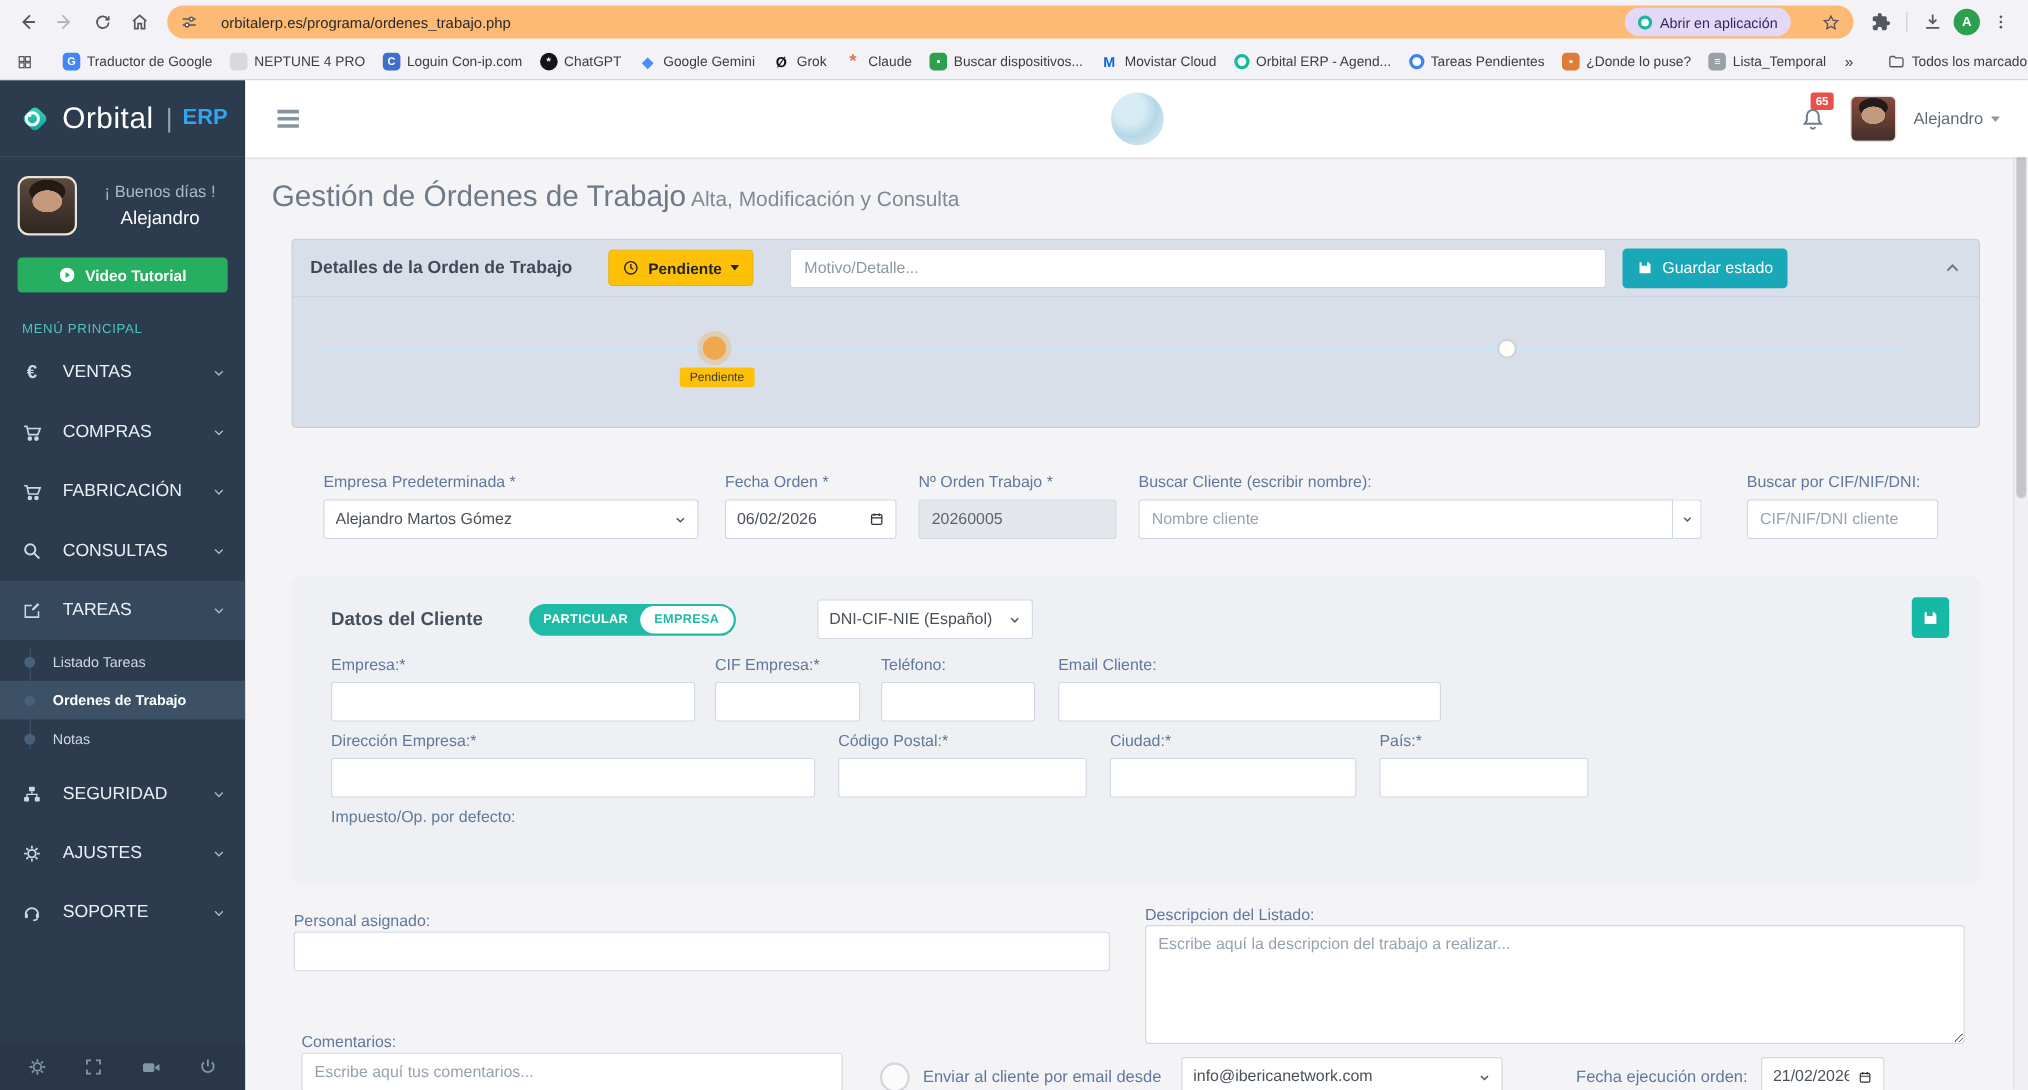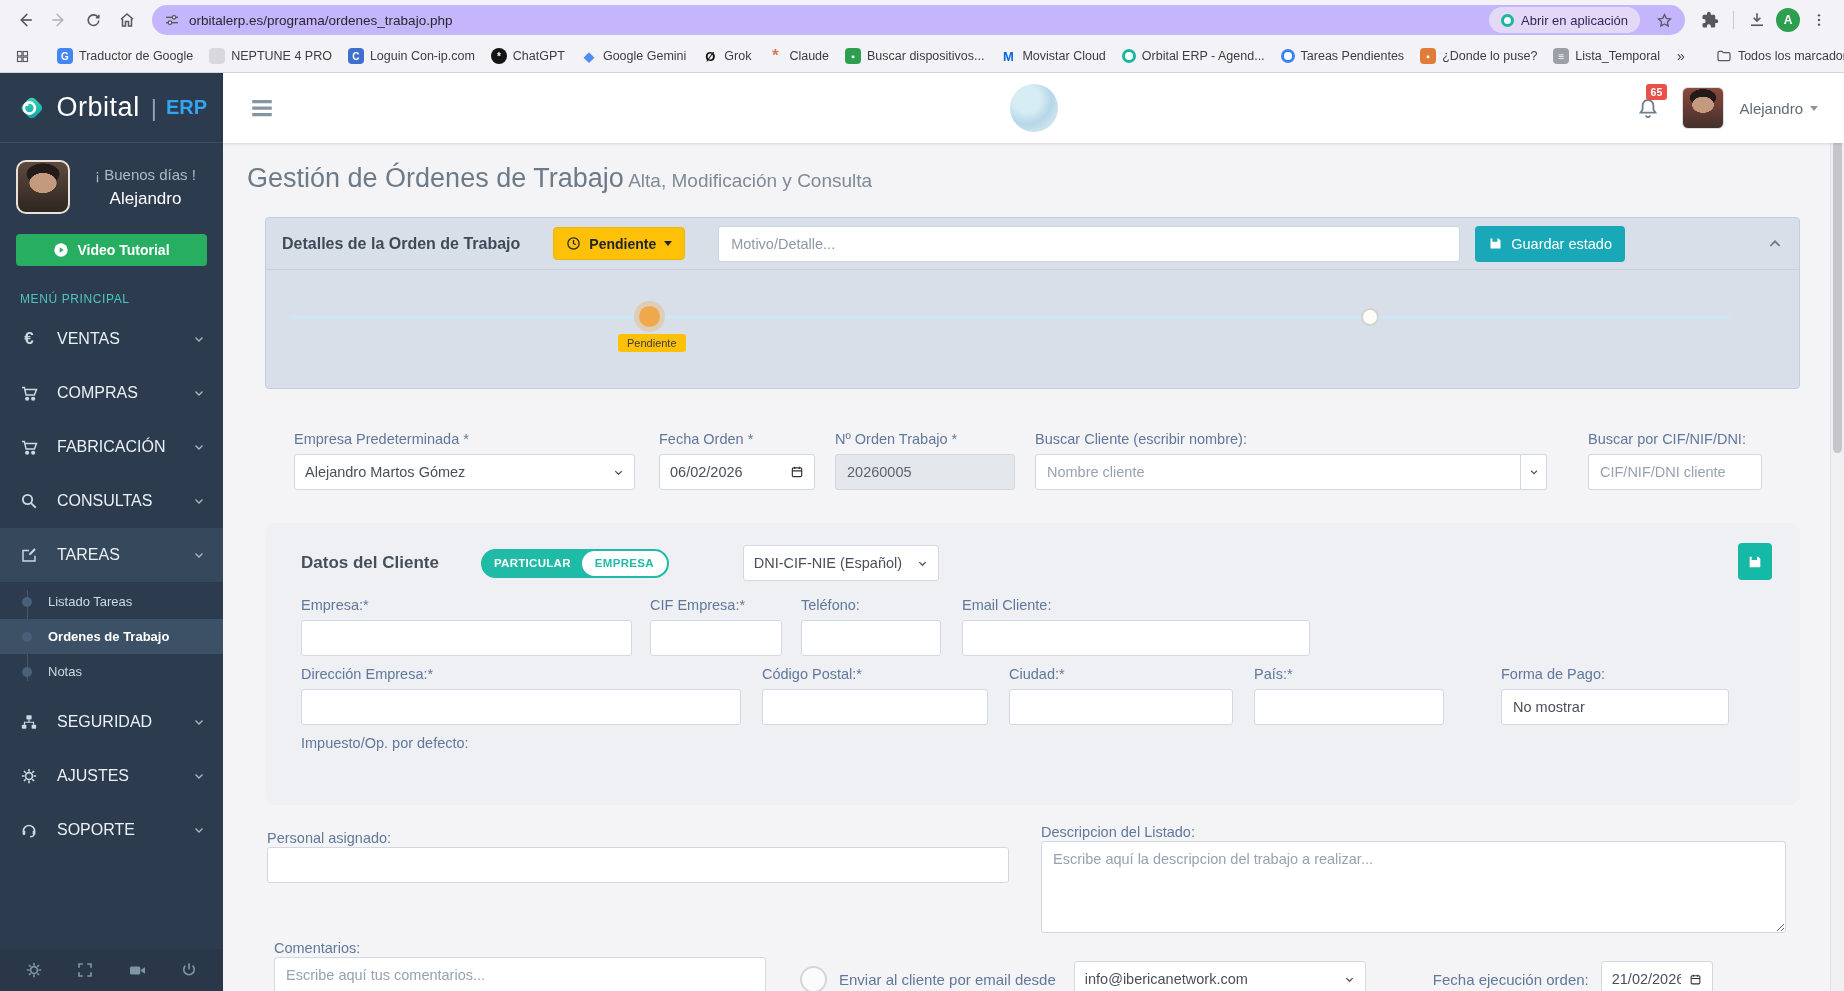--- a/index.html
+++ b/index.html
@@ -4,21 +4,21 @@
 <style>
   * { box-sizing:border-box; margin:0; padding:0; }
   html,body { width:1844px; height:991px; overflow:hidden; font-family:"Liberation Sans",sans-serif; background:#f4f4f6; }
   svg { display:block; }
 
   
   .chrome { height:73px; background:#f3f2f6; border-bottom:1px solid #d5d5da; }
   .toolbar { height:40px; display:flex; align-items:center; padding:0 10px; gap:4px; }
   .navbtn { width:30px; height:30px; border-radius:50%; display:flex; align-items:center; justify-content:center; color:#54575e; flex:none; }
   .navbtn.dis { color:#b4b6bb; }
-  .omnibox { flex:1; height:30px; background:#c4b5fd; border-radius:15px; margin:0 6px; display:flex; align-items:center; padding:0 6px 0 12px; gap:9px; min-width:0; }
+  .omnibox { flex:1; height:30px; background:#fdba74; border-radius:15px; margin:0 6px; display:flex; align-items:center; padding:0 6px 0 12px; gap:21px; min-width:0; }
   .omnibox .url { font-size:13.5px; color:#27292e; white-space:nowrap; overflow:hidden; flex:1; }
   .chip { display:flex; align-items:center; gap:7px; background:#e3d9f6; border-radius:14px; height:26px; padding:0 12px; font-size:13px; color:#32275a; white-space:nowrap; }
   .ring { width:13px; height:13px; border-radius:50%; border:3.5px solid #18b8a0; background:#fff; flex:none; }
   .avatarA { width:24px; height:24px; border-radius:50%; background:#2e9e4f; color:#fff; font-size:12px; font-weight:bold; display:flex; align-items:center; justify-content:center; }
   .tb-div { width:1px; height:18px; background:#c9cacf; margin:0 4px; }
   .bookmarks { height:32px; display:flex; align-items:center; padding:0 10px; gap:2px; }
   .bm { display:flex; align-items:center; gap:6px; padding:3px 7px; border-radius:6px; font-size:12.5px; color:#3a3d42; white-space:nowrap; }
   .bmico { width:16px; height:16px; border-radius:4px; display:flex; align-items:center; justify-content:center; font-size:10px; font-weight:bold; color:#fff; flex:none; }
   .bm-sep { width:1px; height:18px; background:#c9cacf; margin:0 6px; }
   .i-translate{background:#4285f4;} .i-neptune{background:#d9d9dd;} .i-login{background:#3f6fce;}
@@ -117,21 +117,21 @@
   .ctitle { font-size:17px; font-weight:bold; color:#454f5b; }
   .toggle { margin-left:42px; height:29px; border-radius:15px; background:#1fbba6; border:2px solid #1fbba6; display:flex; align-items:center; }
   .tog-l { color:#fff; font-size:11.5px; font-weight:bold; padding:0 11px; letter-spacing:.3px; }
   .tog-r { background:#fff; color:#1fbba6; font-size:11.5px; font-weight:bold; border-radius:13px; height:25px; display:flex; align-items:center; padding:0 13px; letter-spacing:.3px; }
   .doctype { margin-left:74px; width:196px; }
   .csave { position:absolute; right:28px; top:20px; width:34px; height:37px; background:#16b8a6; border:none; border-radius:4px; color:#fff; display:flex; align-items:center; justify-content:center; }
   .crow { display:flex; margin-top:16px; }
 
   
   .blk { position:absolute; }
-  .descr textarea { width:745px; height:92px; border:1px solid #cfd8e3; border-radius:3px; padding:9px 11px; font-size:14.5px; font-family:inherit; color:#495057; resize:both; background:#fff; }
+  .descr textarea { width:745px; height:108px; border:1px solid #cfd8e3; border-radius:3px; padding:9px 11px; font-size:14.5px; font-family:inherit; color:#495057; resize:both; background:#fff; }
   .descr textarea::placeholder { color:#97a2b0; }
   .emailrow { position:absolute; left:577px; top:818px; display:flex; align-items:center; gap:12px; }
   .swoff { width:27px; height:27px; border-radius:50%; border:2px solid #d2d6db; background:#fbfbfc; flex:none; }
   .erlabel { font-size:15px; color:#60789b; white-space:nowrap; }
 
   
   .scrollbar { position:fixed; right:0; top:73px; bottom:0; width:14px; background:#f0f0f2; border-left:1px solid #e2e2e6; }
   .thumb { position:absolute; left:2px; right:2px; top:68px; height:312px; background:#c4c6cb; border-radius:6px; }
 </style>
 </head>
@@ -574,24 +574,20 @@
             <input class="fin" style="">
           </div>
           <div class="col" style="width:224px; margin-left:21px;">
             <span class="flabel">Ciudad:*</span>
             <input class="fin" style="">
           </div>
           <div class="col" style="width:190px; margin-left:21px;">
             <span class="flabel">País:*</span>
             <input class="fin" style="">
           </div>
-          <div class="col" style="width:228px; margin-left:57px;">
-            <span class="flabel">Forma de Pago:</span>
-            <input class="fin" value="No mostrar" style="">
-          </div>
         </div>
         <div class="crow" style="margin-top:10px;">
           <div class="col" style="width:228px;">
             <span class="flabel">Impuesto/Op. por defecto:</span>
           </div>
         </div>
       </div>
 
       <div class="blk" style="left:44px; top:686px; width:742px;">
         <span class="flabel">Personal asignado:</span>

